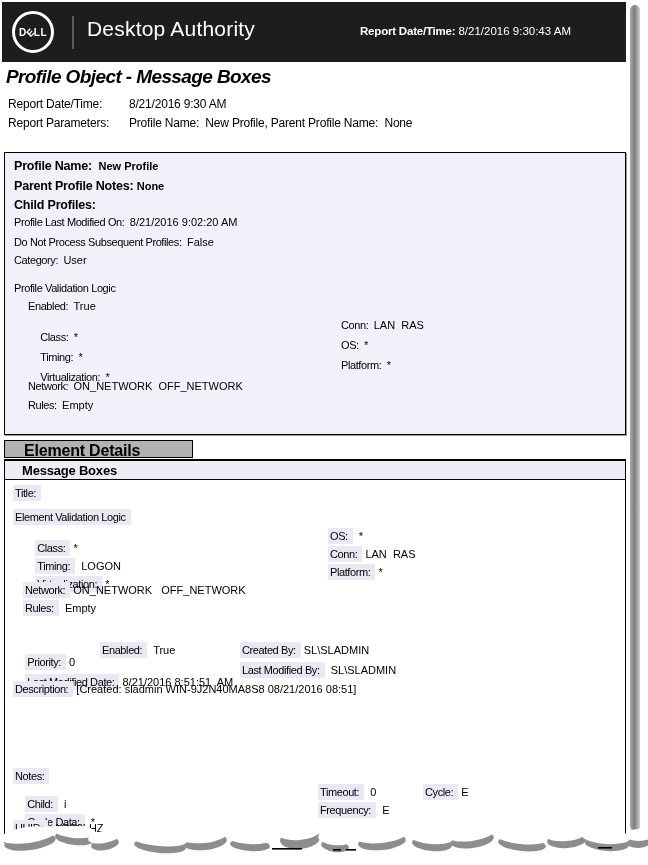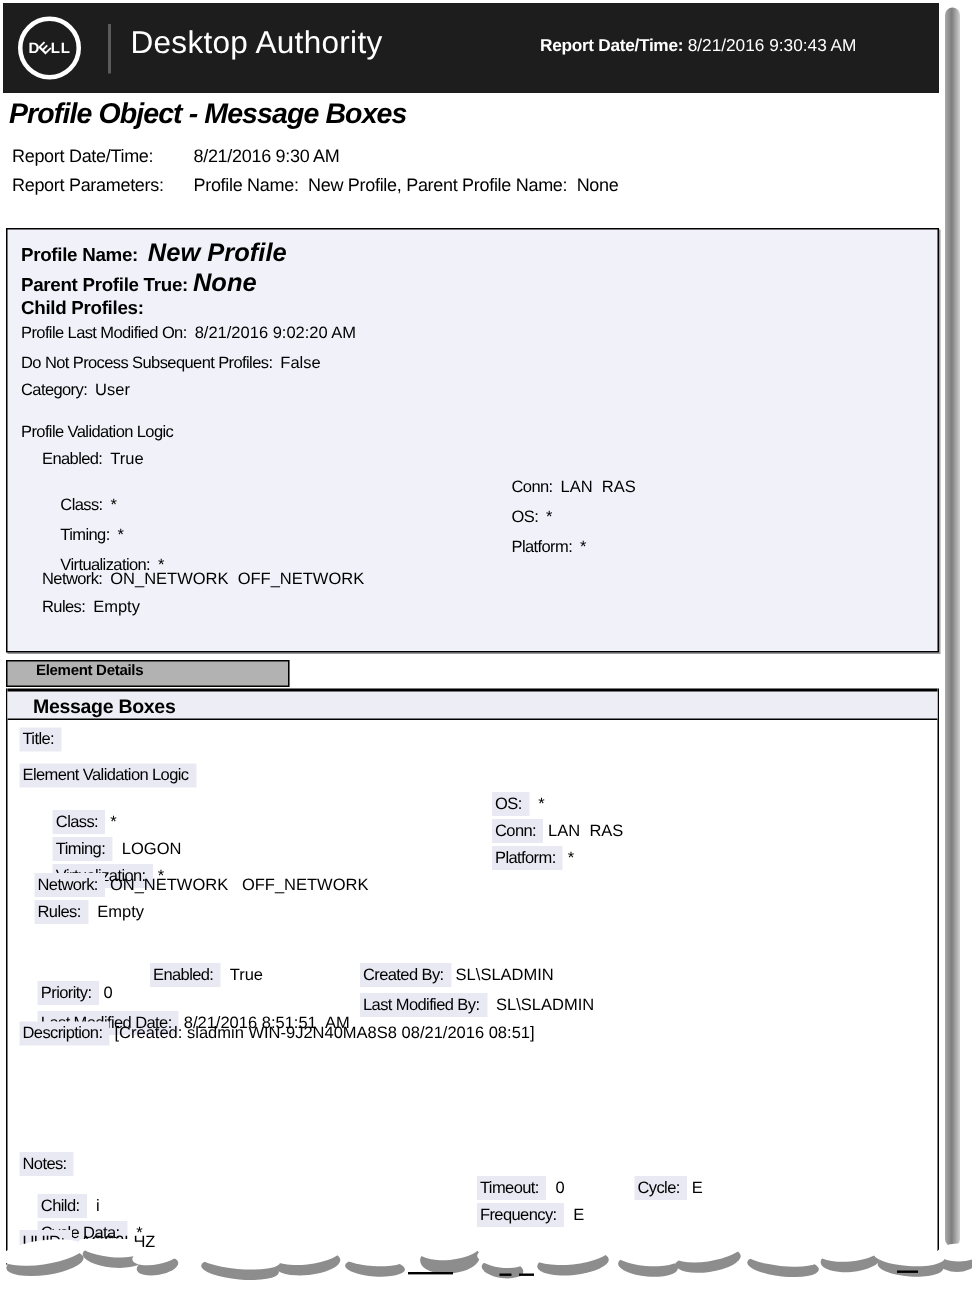--- a/index.html
+++ b/index.html
@@ -38,29 +38,29 @@
 
   
   .pbox{
     left:4px;top:152px;width:620px;height:281px;
     background:#f1f1f9;border:1px solid #000;
     box-shadow:1px 1px 0 #9a9a9a;
   }
   .prow{position:absolute;left:9px;font-size:11px;white-space:pre;}
   .prow.ind{left:23px;}
   .big{font-size:12.5px;font-weight:bold;letter-spacing:-.2px;}
-  .bigval{font-size:17px;font-weight:bold;font-style:italic;}
+  .bigval{font-size:11px;font-weight:bold;}
   .clbl{font-weight:normal;letter-spacing:-.4px;}
   .val{white-space:pre;}
   .col2{position:absolute;left:313px;top:0;white-space:pre;}
 
   
   .etab{
     left:4px;top:440px;width:189px;height:18px;background:#b2b2b2;border:1px solid #000;
-    font-size:10px;font-weight:bold;letter-spacing:-.2px;padding:1px 0 0 19px;box-sizing:border-box;
+    font-size:16px;font-weight:bold;letter-spacing:-.2px;padding:1px 0 0 19px;box-sizing:border-box;
   }
   .epanel{
     left:4px;top:459px;width:620px;height:384px;background:#fff;
     border-left:1px solid #000;border-right:1px solid #000;
   }
   .ebar{
     position:absolute;left:0;top:0;width:100%;height:21px;background:#ededf6;
     border-top:2px solid #000;border-bottom:1px solid #000;box-sizing:border-box;
     font-size:13px;font-weight:bold;letter-spacing:-.2px;padding:2px 0 0 17px;
   }
@@ -93,21 +93,21 @@
 </div>
 
 <div class="abs page-title">Profile Object - Message Boxes</div>
 <div class="abs meta-row meta-lbl" style="top:97px;">Report Date/Time:</div>
 <div class="abs meta-row meta-val" style="top:97px;">8/21/2016 9:30 AM</div>
 <div class="abs meta-row meta-lbl" style="top:116px;">Report Parameters:</div>
 <div class="abs meta-row meta-val" style="top:116px;">Profile Name:  New Profile, Parent Profile Name:  None</div>
 
 <div class="abs pbox">
   <div class="prow" style="top:6px;"><span class="big">Profile Name:  </span><span class="bigval">New Profile</span></div>
-  <div class="prow" style="top:26px;"><span class="big">Parent Profile True: </span><span class="bigval">None</span></div>
+  <div class="prow" style="top:26px;"><span class="big">Parent Profile Notes: </span><span class="bigval">None</span></div>
   <div class="prow" style="top:45px;"><span class="big">Child Profiles:</span></div>
   <div class="prow" style="top:63px;"><span class="clbl">Profile Last Modified On:  </span><span class="val">8/21/2016 9:02:20 AM</span></div>
   <div class="prow" style="top:83px;"><span class="clbl">Do Not Process Subsequent Profiles:  </span><span class="val">False</span></div>
   <div class="prow" style="top:101px;"><span class="clbl">Category:  </span><span class="val">User</span></div>
 
   <div class="prow" style="top:129px;"><span class="clbl">Profile Validation Logic</span></div>
   <div class="prow ind" style="top:147px;"><span class="clbl">Enabled:  </span><span class="val">True</span></div>
   <div class="prow ind" style="top:166px;width:590px;">
     <span class="clbl">Class:  </span><span class="val">*</span>
     <span class="col2"><span class="clbl">Conn:  </span><span class="val">LAN  RAS</span></span>

